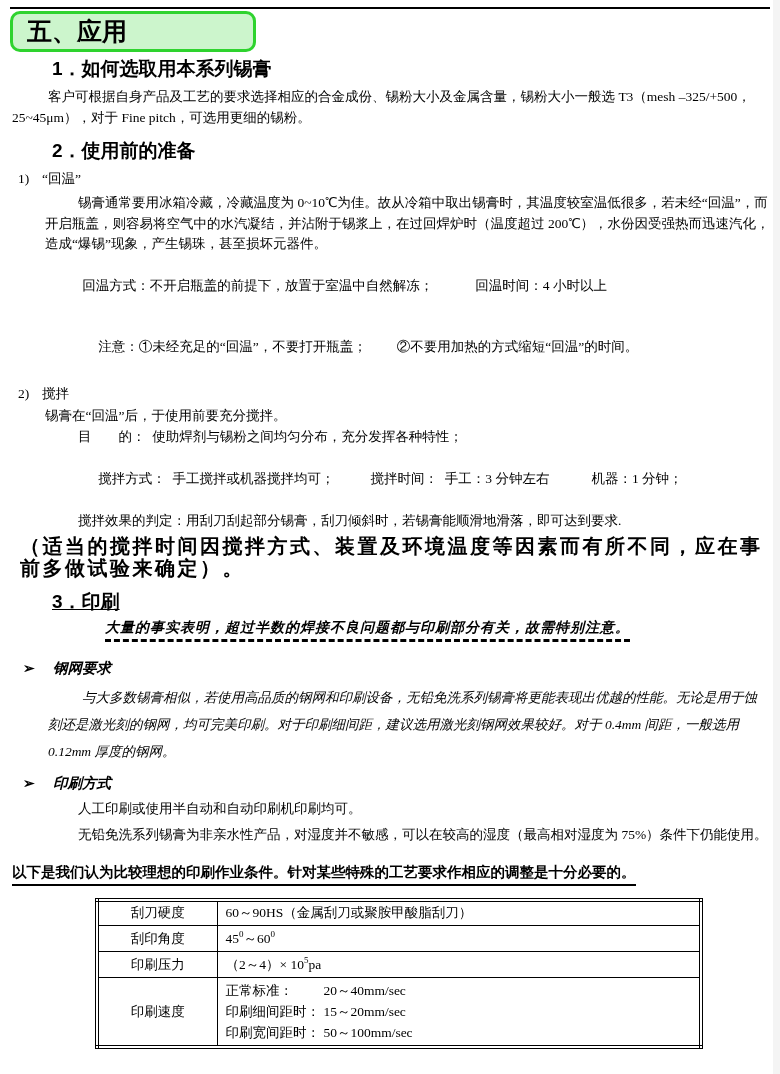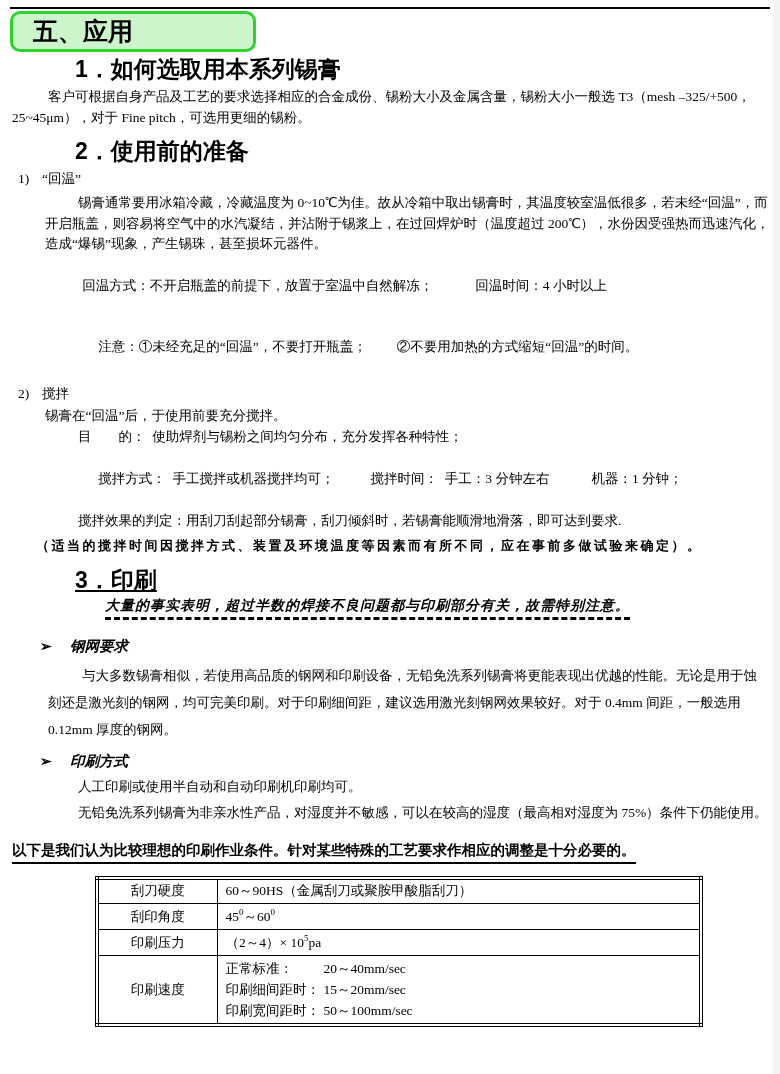--- a/index.html
+++ b/index.html
@@ -22,71 +22,71 @@
     position: absolute; top: 7px; left: 10px; width: 760px;
     border-top: 2px solid #000;
   }
   .title-box {
     position: absolute; top: 11px; left: 10px;
     width: 246px; height: 41px;
     background: var(--box-fill, #ccf5cc);
     border: 3px solid var(--box-border, #2ed32e);
     border-radius: 10px;
     display: flex; align-items: center;
-    padding-left: 20px;
+    padding-left: 14px;
     font-family: "Liberation Sans", sans-serif;
     font-weight: bold; font-size: 25px;
   }
   .content { position: relative; }
   .h-sec {
     font-family: "Liberation Sans", sans-serif;
-    font-weight: bold; font-size: 23px; line-height: 22px;
-    margin: 0; padding-left: 75px;
+    font-weight: bold; font-size: 19px; line-height: 22px;
+    margin: 0; padding-left: 52px;
   }
   .h1 { margin-top: 58px; }
   .h2 { margin-top: 12px; }
   .h3 { margin-top: 12px; text-decoration: underline; }
   .para { line-height: 21px; margin: 0; }
   .para-s1 { margin-top: 6px; margin-left: 12px; margin-right: 8px; text-indent: 36px; }
   .num-item { margin-top: 7px; padding-left: 18px; line-height: 20px; }
   .num-item .num { display: inline-block; width: 24px; }
   .para-warm { margin-top: 4px; margin-left: 45px; margin-right: 10px; text-indent: 33px; line-height: 20.5px; }
   .pair-line { margin-left: 62px; line-height: 20px; margin-top: 1px; white-space: pre-wrap; }
   .pair-line.note { margin-left: 78px; }
   .gap-md { margin-left: 42px; }
   .gap-sm { margin-left: 30px; }
   .gap-xs { margin-left: 36px; }
   .sub-line { margin-left: 78px; line-height: 20.5px; margin-top: 1px; white-space: pre-wrap; }
   .intro-line { margin-left: 45px; line-height: 20.5px; margin-top: 2px; }
   .bold-note {
-    margin-top: 3px; margin-left: 36px; margin-right: 8px;
+    margin-top: 3px; margin-left: 20px; margin-right: 8px;
     font-family: "Liberation Sans", sans-serif;
-    font-weight: bold; font-size: 13px; letter-spacing: 2.5px; line-height: 22px;
+    font-weight: bold; font-size: 20px; letter-spacing: 2.5px; line-height: 22px;
   }
   .dashed-warning-wrap { margin-top: 6px; margin-left: 105px; }
   .dashed-warning {
     display: inline-block;
     font-family: "Liberation Serif", serif;
     font-style: italic; font-weight: bold; font-size: 14px;
     letter-spacing: 1px;
     padding-bottom: 2px;
     border-bottom: 3.5px dashed #000;
   }
   .bullet-head {
-    margin-top: 16px; padding-left: 40px; line-height: 20px;
+    margin-top: 16px; padding-left: 23px; line-height: 20px;
     font-family: "Liberation Sans", sans-serif;
     font-weight: bold; font-style: italic; font-size: 14.5px;
   }
   .bullet-head .arrow {
     display: inline-block; width: 30px; font-style: normal; font-size: 14px;
   }
   .bullet-head.tight { margin-top: 8px; }
   .para-stencil {
     margin-top: 6px; margin-left: 48px; margin-right: 10px;
-    text-indent: 34px; line-height: 27px;
+    text-indent: 34px; line-height: 27px; font-style: italic;
   }
   .body-ind { margin-left: 78px; margin-right: 8px; line-height: 21px; margin-top: 5px; }
   .ideal-wrap { margin-top: 18px; margin-left: 12px; }
   .ideal {
     display: inline-block; font-weight: bold; font-size: 14.5px;
     padding-bottom: 2px; border-bottom: 2px solid #000;
   }
   table.spec {
     margin-top: 12px; margin-left: 95px;
     border-collapse: collapse;

